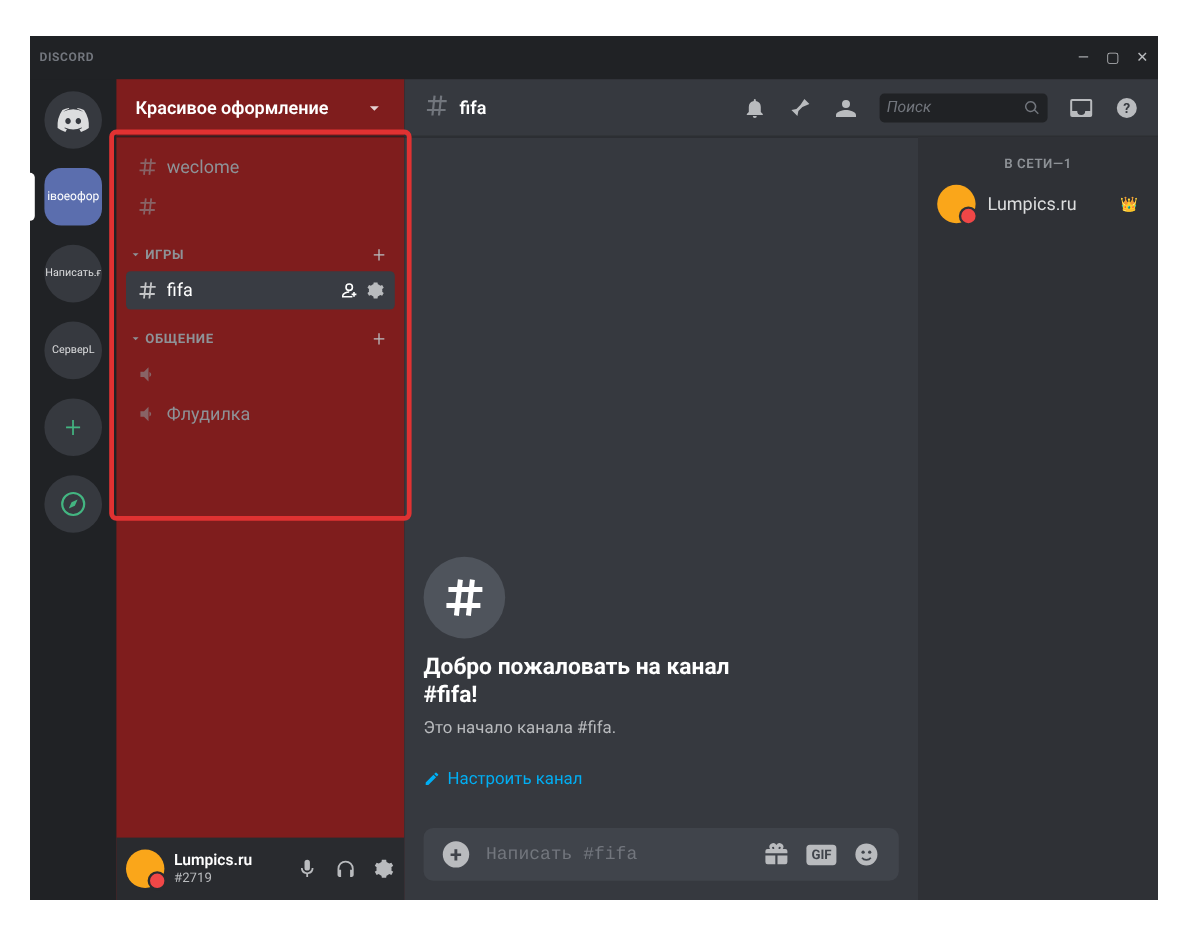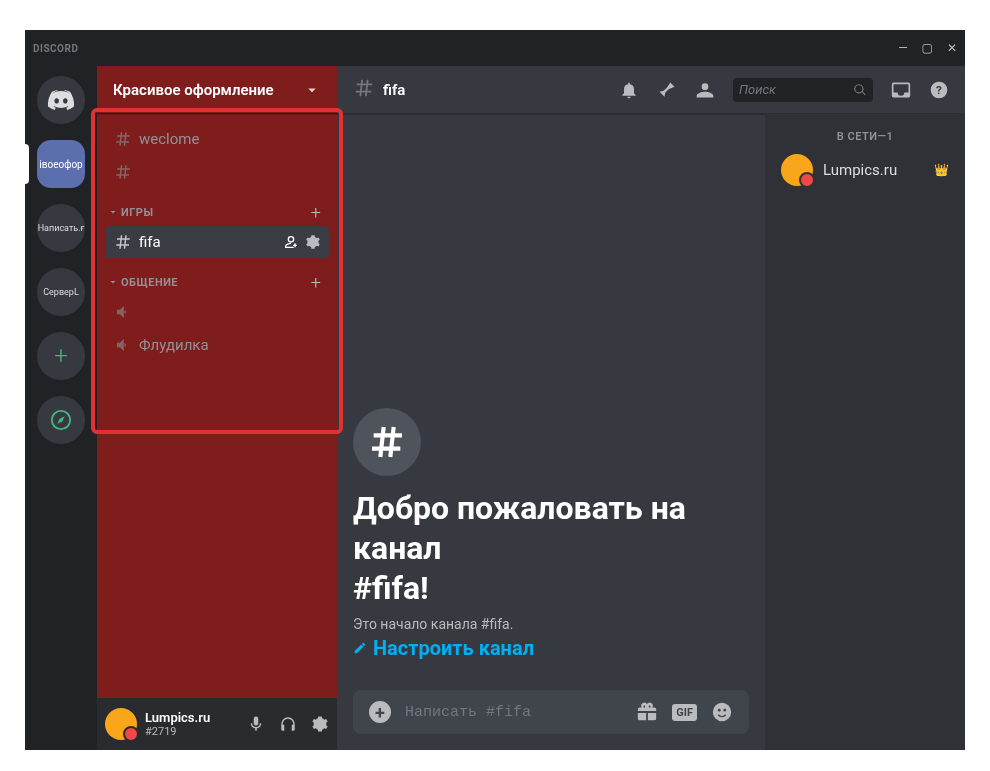--- a/index.html
+++ b/index.html
@@ -62,23 +62,23 @@
 .header-icons svg { width: 20px; height: 20px; fill: currentColor; cursor: pointer; }
 .search-box { background: #202225; border-radius: 4px; width: 140px; height: 24px; display: flex; align-items: center; padding: 0 6px; color: #72767d; font-size: 13px; }
 .search-box span { flex: 1; font-style: italic; }
 .search-box svg { width: 14px; height: 14px; fill: currentColor; }
 
 .chat-body { flex: 1; display: flex; }
 .messages { flex: 1; display: flex; flex-direction: column; justify-content: flex-end; padding: 16px; }
 .welcome { margin-bottom: 20px; }
 .welcome-icon { width: 68px; height: 68px; border-radius: 50%; background: #4f545c; display: flex; align-items: center; justify-content: center; margin-bottom: 12px; }
 .welcome-icon svg { width: 40px; height: 40px; fill: #fff; }
-.welcome-title { color: #fff; font-size: 32px; font-weight: 700; line-height: 1.25; margin-bottom: 8px; }
-.welcome-sub { color: #b9bbbe; font-size: 14px; margin-bottom: 4px; }
-.welcome-action { color: #00aff4; font-size: 20px; display: inline-flex; align-items: center; gap: 6px; cursor: pointer; font-weight: bold; }
+.welcome-title { color: #fff; font-size: 19px; font-weight: 700; line-height: 1.25; margin-bottom: 8px; }
+.welcome-sub { color: #b9bbbe; font-size: 14px; margin-bottom: 26px; }
+.welcome-action { color: #00aff4; font-size: 14px; display: inline-flex; align-items: center; gap: 6px; cursor: pointer; }
 .welcome-action svg { width: 14px; height: 14px; fill: currentColor; }
 
 .input-bar { background: #40444b; border-radius: 8px; height: 44px; display: flex; align-items: center; padding: 0 16px; margin-top: 10px; }
 .input-bar .plus-circle { width: 22px; height: 22px; border-radius: 50%; background: #b9bbbe; color: #40444b; display: flex; align-items: center; justify-content: center; font-size: 18px; font-weight: bold; margin-right: 14px; cursor: pointer; }
 .input-bar .placeholder { flex: 1; color: #72767d; font-size: 15px; font-family: Liberation Mono, monospace; }
 .input-bar .right-icons { display: flex; align-items: center; gap: 14px; color: #b9bbbe; }
 .input-bar .right-icons svg { width: 22px; height: 22px; fill: currentColor; cursor: pointer; }
 .gif-badge { background: #b9bbbe; color: #40444b; font-size: 11px; font-weight: 700; padding: 2px 4px; border-radius: 3px; cursor: pointer; }
 
 

